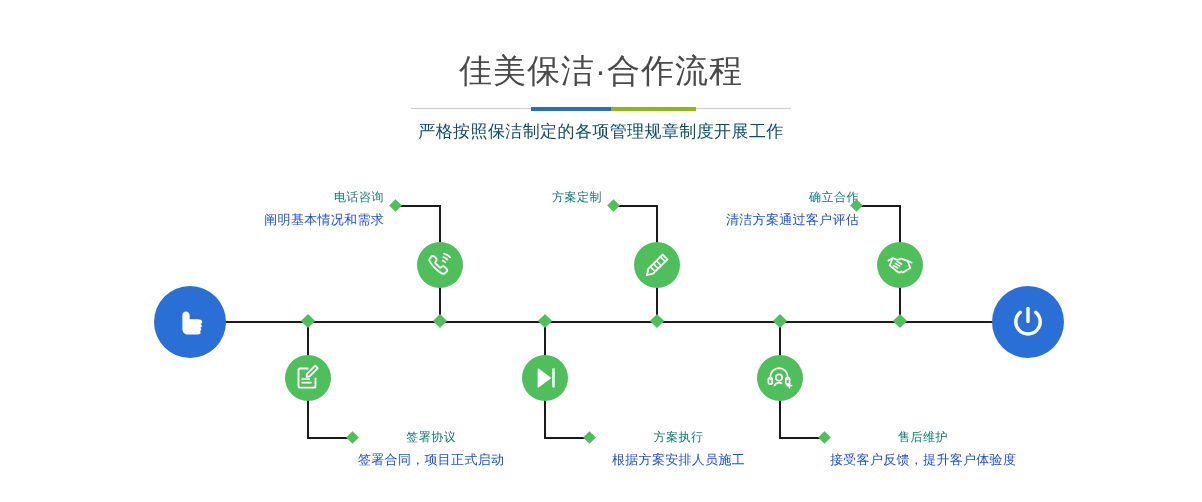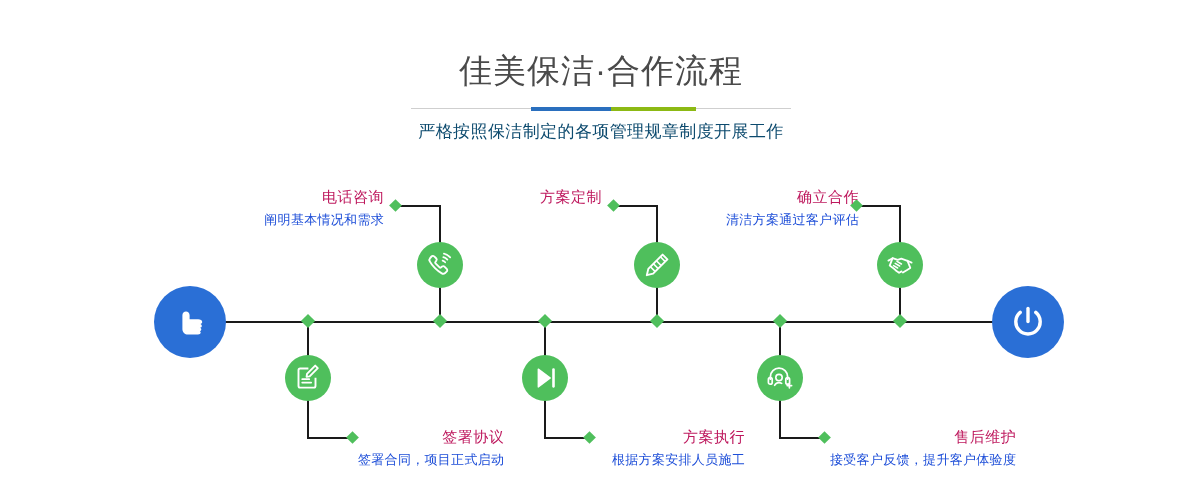--- a/index.html
+++ b/index.html
@@ -140,34 +140,34 @@
   .diamond.on-line {
     width: 10px;
     height: 10px;
   }
 
   .label {
     position: absolute;
     white-space: nowrap;
   }
   .label-title {
-    font-size: 15px;
+    font-size: 12px;
     line-height: 22px;
-    color: #be185d;
+    color: #0f766e;
     letter-spacing: 0.5px;
   }
   .label-desc {
     font-size: 13px;
     line-height: 20px;
     color: #1d4ed8;
     letter-spacing: 0.3px;
     margin-top: 2px;
   }
   .label.top { text-align: right; }
-  .label.bottom { text-align: right; }
+  .label.bottom { text-align: center; }
 </style>
 </head>
 <body>
 
 <div id="page">
 
   <div class="header">
     <h1 class="header-title">佳美保洁·合作流程</h1>
     <div class="divider">
       <div class="divider-base"></div>

